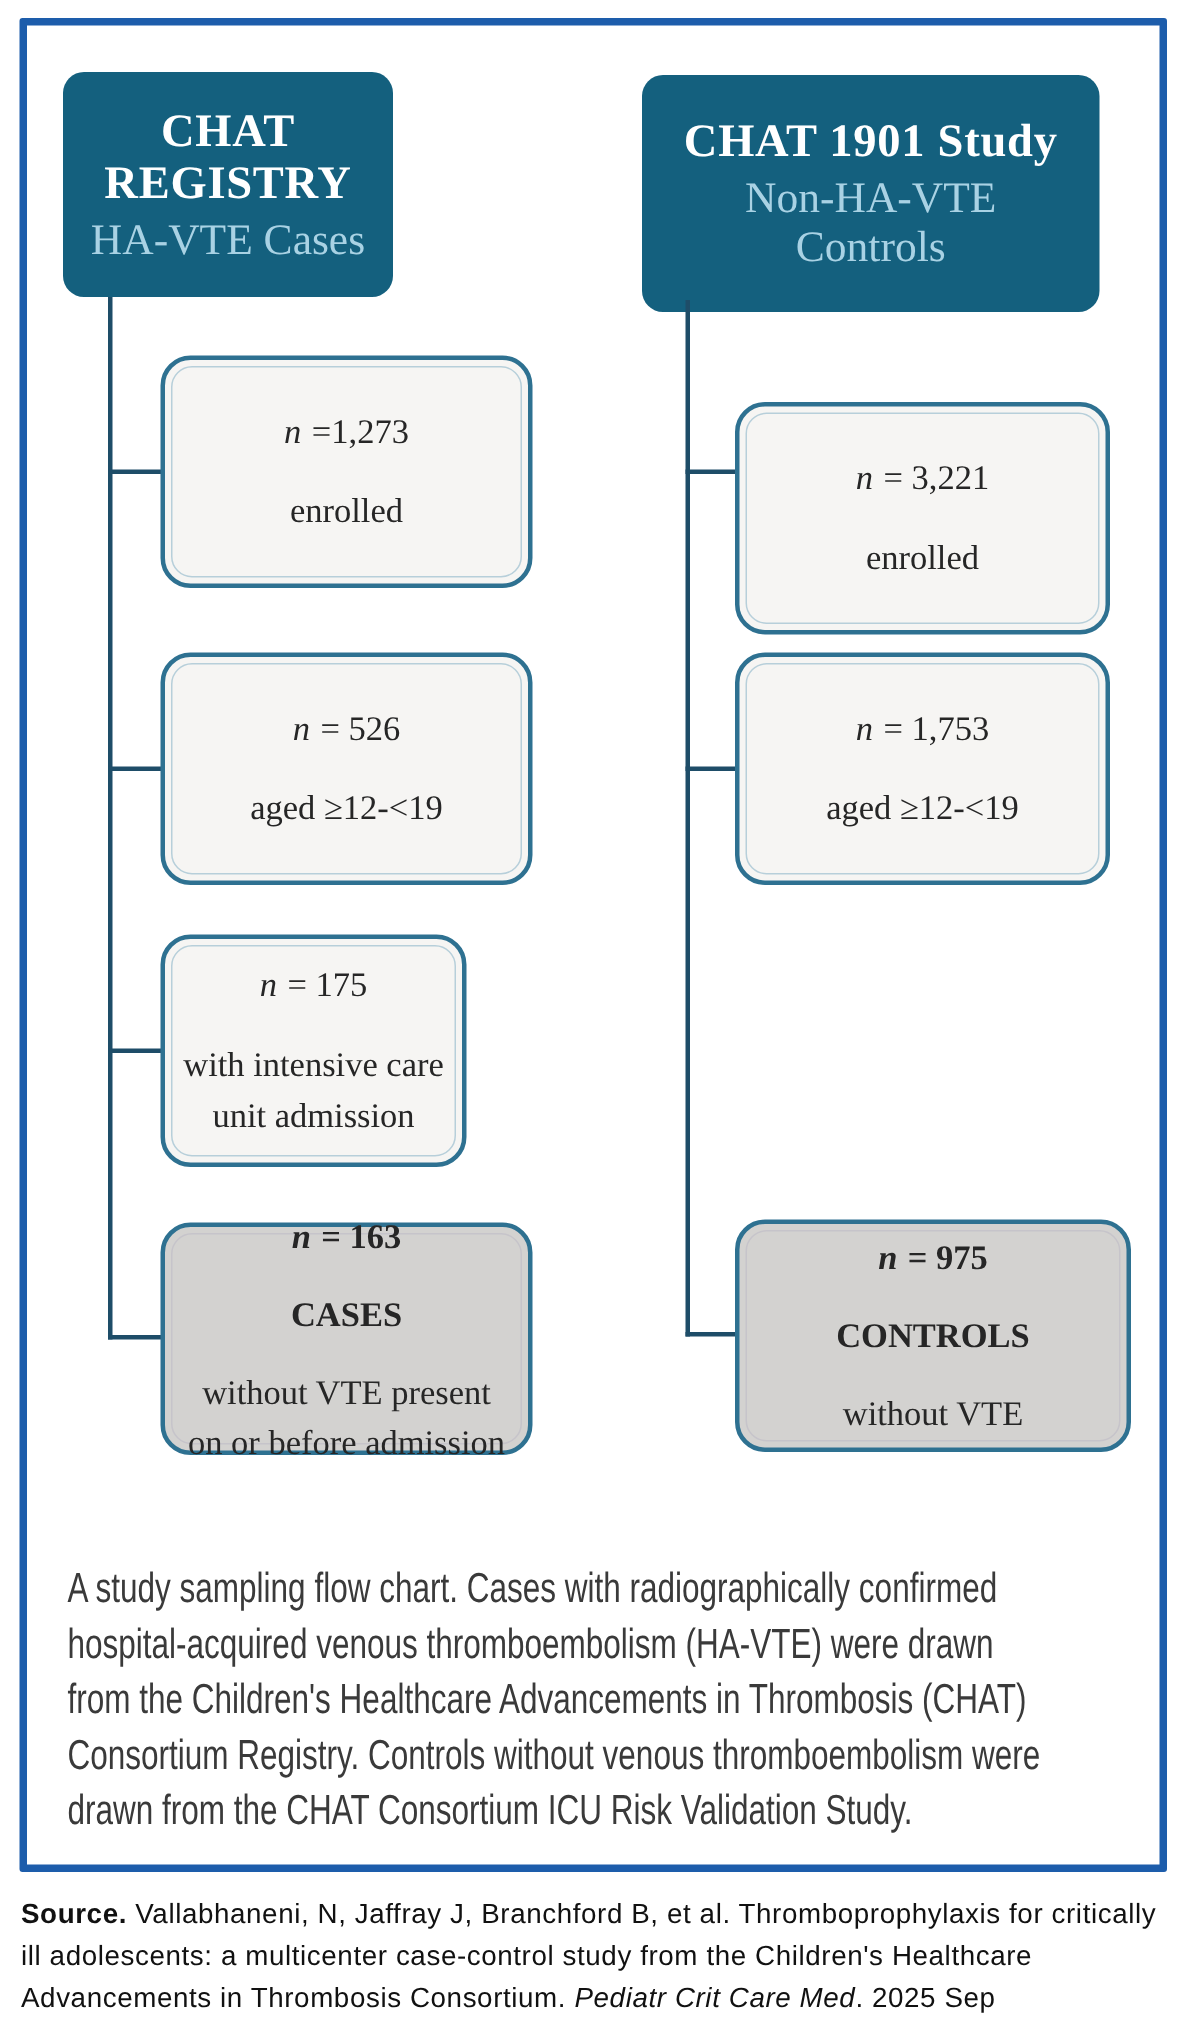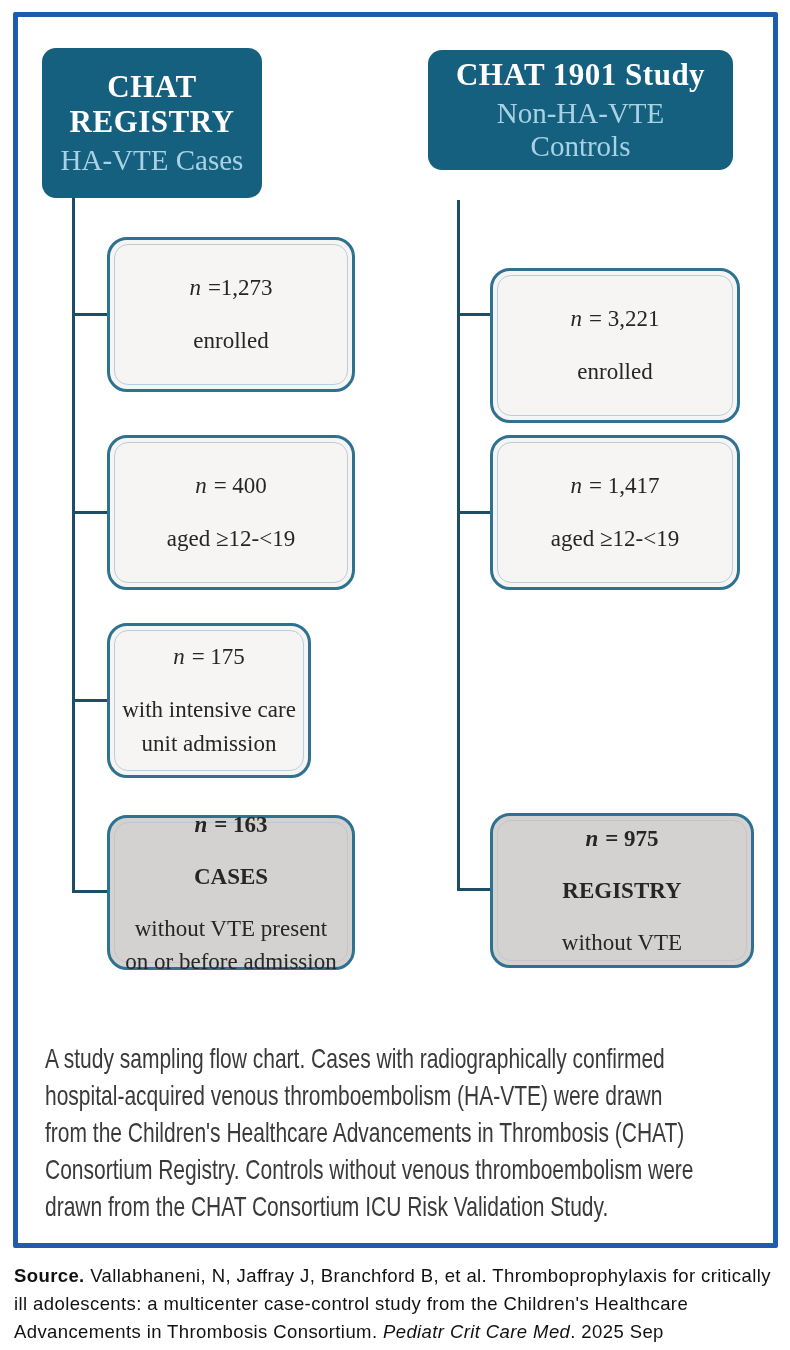--- a/index.html
+++ b/index.html
@@ -103,21 +103,21 @@
 </head>
 <body>
 
 <div class="page">
   <div class="frame"></div>
 
   <div class="hdr" style="left:42px; top:48px; width:220px; height:150px;">
     <div class="hdr-title">CHAT REGISTRY</div>
     <div class="hdr-sub">HA-VTE Cases</div>
   </div>
-  <div class="hdr" style="left:428px; top:50px; width:305px; height:120px;">
+  <div class="hdr" style="left:428px; top:50px; width:305px; height:158px;">
     <div class="hdr-title">CHAT 1901 Study</div>
     <div class="hdr-sub">Non-HA-VTE Controls</div>
   </div>
 
   <div class="conn" style="left:72px; top:198px; width:3px; height:695px;"></div>
   <div class="conn" style="left:72px; top:313px; width:38px; height:3px;"></div>
   <div class="conn" style="left:72px; top:511px; width:38px; height:3px;"></div>
   <div class="conn" style="left:72px; top:699px; width:38px; height:3px;"></div>
   <div class="conn" style="left:72px; top:890px; width:38px; height:3px;"></div>
 
@@ -128,21 +128,21 @@
 
   <div class="box" style="left:107px; top:237px; width:248px; height:155px;">
     <div class="box-inner">
       <div class="nline"><span class="nvar">n</span><span class="nval">=1,273</span></div>
 
       <div class="lbl">enrolled</div>
     </div>
   </div>
   <div class="box" style="left:107px; top:435px; width:248px; height:155px;">
     <div class="box-inner">
-      <div class="nline"><span class="nvar">n</span><span class="nval">= 400</span></div>
+      <div class="nline"><span class="nvar">n</span><span class="nval">= 526</span></div>
 
       <div class="lbl">aged ≥12-&lt;19</div>
     </div>
   </div>
   <div class="box" style="left:107px; top:623px; width:204px; height:155px;">
     <div class="box-inner">
       <div class="nline"><span class="nvar">n</span><span class="nval">= 175</span></div>
 
       <div class="lbl">with intensive care unit admission</div>
     </div>
@@ -157,29 +157,29 @@
 
   <div class="box" style="left:490px; top:237px; width:250px; height:155px;margin-top:31px;">
     <div class="box-inner">
       <div class="nline"><span class="nvar">n</span><span class="nval">= 3,221</span></div>
 
       <div class="lbl">enrolled</div>
     </div>
   </div>
   <div class="box" style="left:490px; top:435px; width:250px; height:155px;">
     <div class="box-inner">
-      <div class="nline"><span class="nvar">n</span><span class="nval">= 1,417</span></div>
+      <div class="nline"><span class="nvar">n</span><span class="nval">= 1,753</span></div>
 
       <div class="lbl">aged ≥12-&lt;19</div>
     </div>
   </div>
   <div class="box shaded" style="left:490px; top:813px; width:264px; height:155px;">
     <div class="box-inner">
       <div class="nline"><span class="nvar">n</span><span class="nval">= 975</span></div>
-      <div class="emph">REGISTRY</div>
+      <div class="emph">CONTROLS</div>
       <div class="lbl">without VTE</div>
     </div>
   </div>
 
   <div class="caption">
     <div>A study sampling flow chart. Cases with radiographically confirmed</div>
     <div>hospital-acquired venous thromboembolism (HA-VTE) were drawn</div>
     <div>from the Children's Healthcare Advancements in Thrombosis (CHAT)</div>
     <div>Consortium Registry. Controls without venous thromboembolism were</div>
     <div>drawn from the CHAT Consortium ICU Risk Validation Study.</div>

